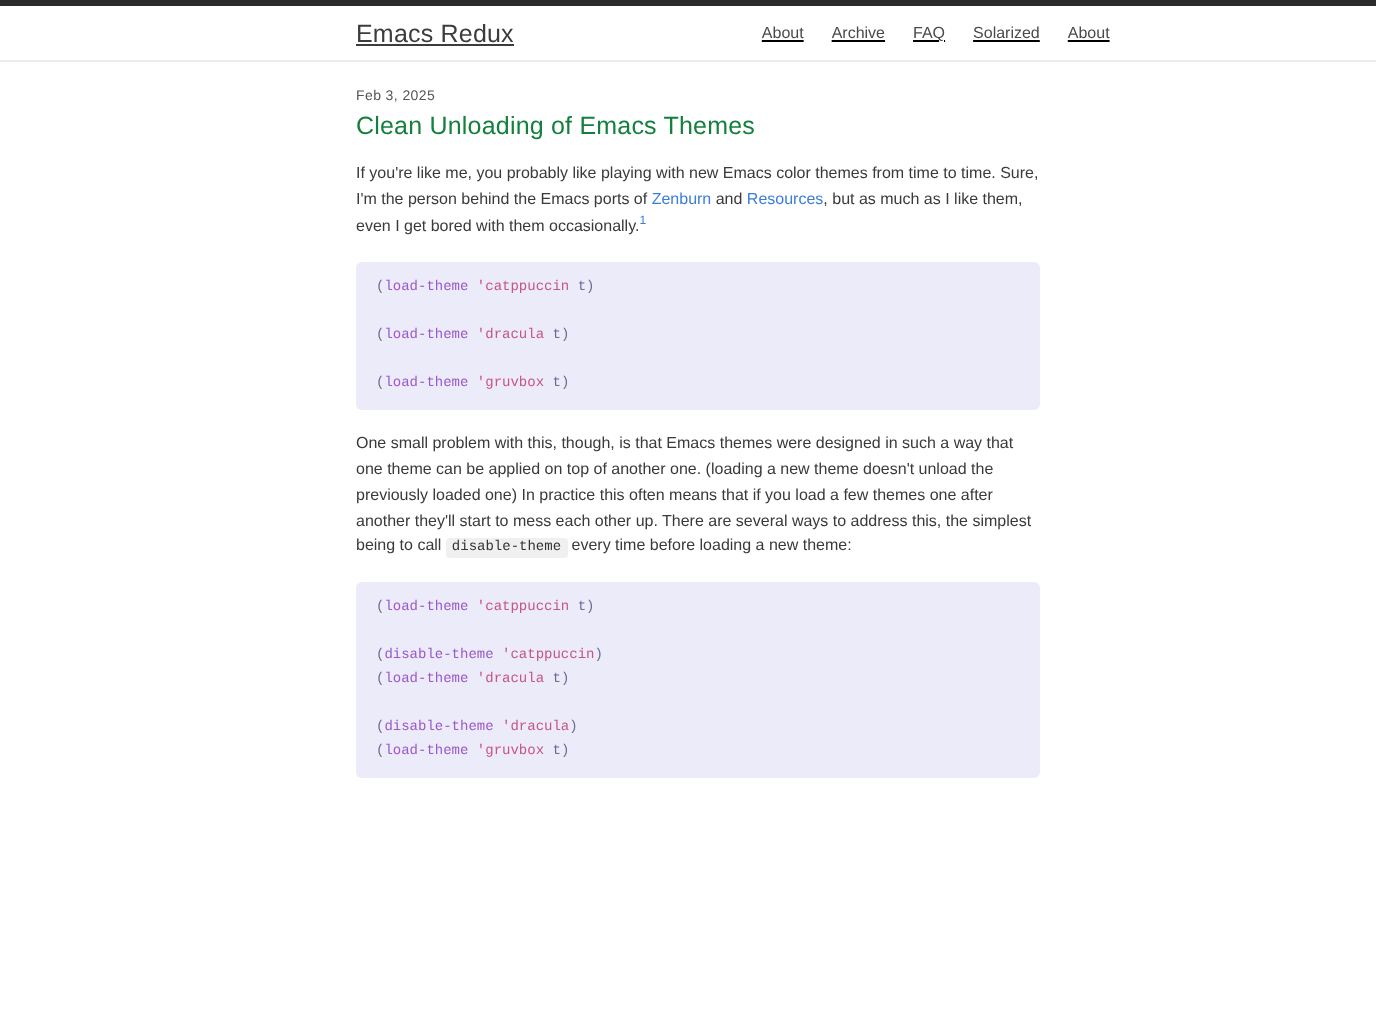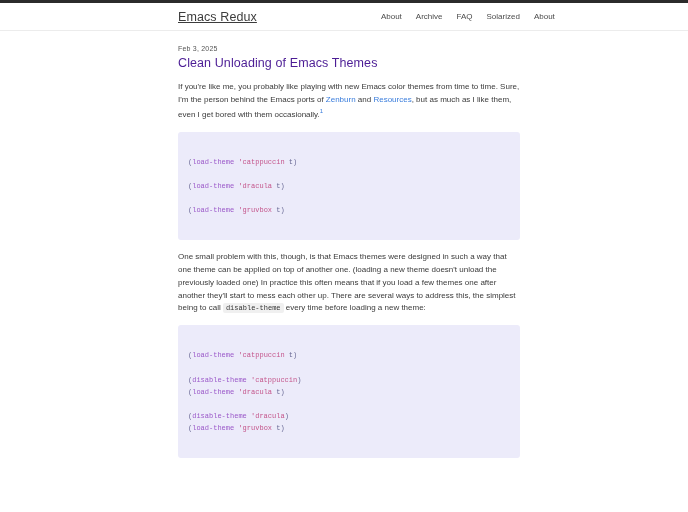--- a/index.html
+++ b/index.html
@@ -28,20 +28,21 @@
     display: flex;
     align-items: center;
     background: #fff;
   }
   .header-inner {
     width: 688px;
     padding: 0 22px 0 178px;
     display: flex;
     align-items: center;
     justify-content: flex-start;
+    text-decoration: underline;
   }
   .site-title {
     font-size: 12.5px;
     color: #3c3c3c;
     letter-spacing: 0.1px;
     white-space: nowrap;
   }
   .nav {
     display: flex;
     align-items: center;
@@ -68,21 +69,21 @@
   }
   .post-date {
     font-size: 7px;
     color: #555;
     margin-bottom: 4px;
     letter-spacing: 0.2px;
   }
   h2.post-title {
     font-size: 12.5px;
     font-weight: normal;
-    color: #4c1d95;
+    color: #15803d;
     margin: 0 0 11px 0;
     letter-spacing: 0.1px;
   }
   p.body {
     font-size: 8px;
     line-height: 1.62;
     color: #3a3a3a;
     margin: 0 0 10px 0;
     text-align: left;
   }
@@ -102,21 +103,21 @@
     color: #333;
     padding: 1px 3px;
     border-radius: 2px;
     white-space: nowrap;
   }
   
   pre.codeblock {
     background: #ecebfa;
     border-radius: 3px;
     margin: 0 0 11px 0;
-    padding: 24px 10px;
+    padding: 7px 10px;
     font-family: "Liberation Mono", monospace;
     font-size: 7px;
     line-height: 1.72;
     color: #5c5c8a;
     white-space: pre;
     overflow: hidden;
   }
 </style>
 </head>
 <body>

